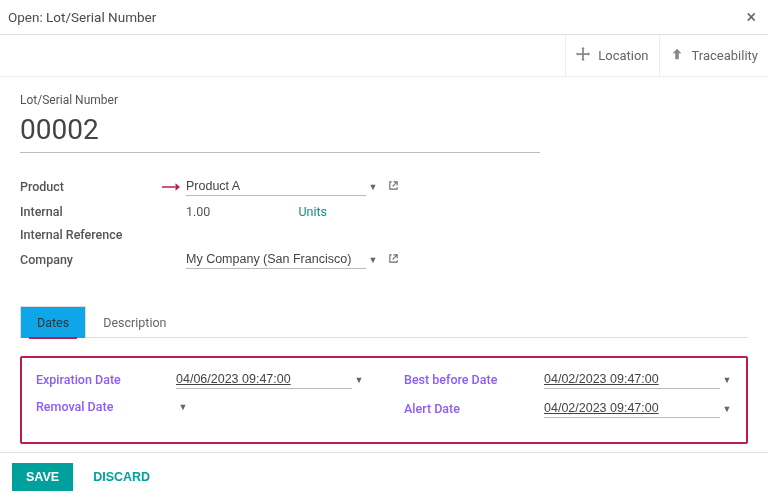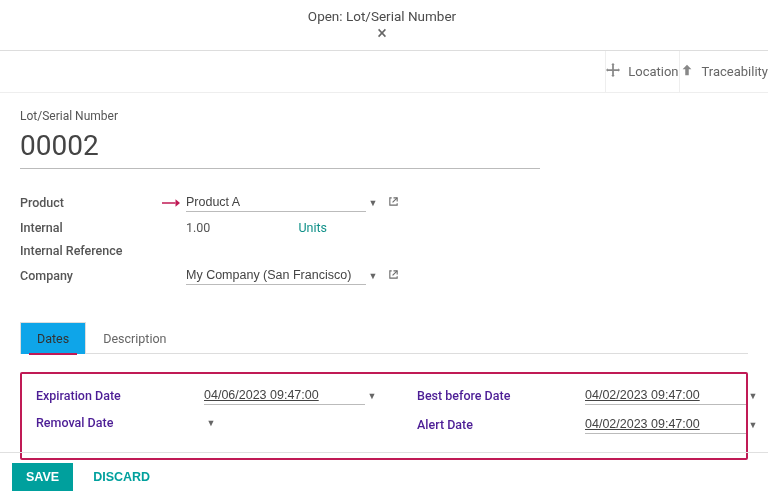--- a/index.html
+++ b/index.html
@@ -13,34 +13,33 @@
     height: 501px;
     overflow: hidden;
     position: relative;
   }
   .modal-header {
     display: flex;
     align-items: center;
     justify-content: space-between;
     padding: 8px 12px 8px 8px;
     border-bottom: 1px solid #ddd;
-    flex-direction: column;
   }
   .modal-title { font-size: 13.5px; color: #4c4c4c; }
   .close-x { font-size: 18px; color: #666; cursor: pointer; line-height:1; }
   .action-bar {
     display: flex;
     justify-content: flex-end;
     border-bottom: 1px solid #eee;
   }
   .action-btn {
     display: flex;
     align-items: center;
     gap: 8px;
-    padding: 12px 0;
+    padding: 12px 10px;
     border-left: 1px solid #eee;
     color: #666;
     cursor: pointer;
   }
   .action-btn svg { width: 14px; height: 14px; fill: #888; }
   .content { padding: 16px 20px 6px 20px; }
   .label-small { font-size: 12px; color: #555; margin-bottom: 2px; }
   .big-number {
     font-size: 28px;
     color: #444;
@@ -104,21 +103,21 @@
     border-radius: 2px;
     padding: 12px 14px 14px 14px;
     margin-top: 18px;
   }
   .date-grid {
     display:flex;
     gap: 40px;
   }
   .date-col { flex:1; }
   .date-row { display:flex; align-items:center; margin-bottom:10px; }
-  .date-label { width: 168px; font-size:12.5px; color:#4c1d95; font-weight:500; }
+  .date-label { width: 140px; font-size:12.5px; color:#8b5cf6; font-weight:500; }
   .date-field {
     flex:1;
     border:none;
     border-bottom:1px solid #bbb;
     font-size:12.5px;
     color:#444;
     padding:2px 0;
     text-decoration:underline;
   }
   .footer {

